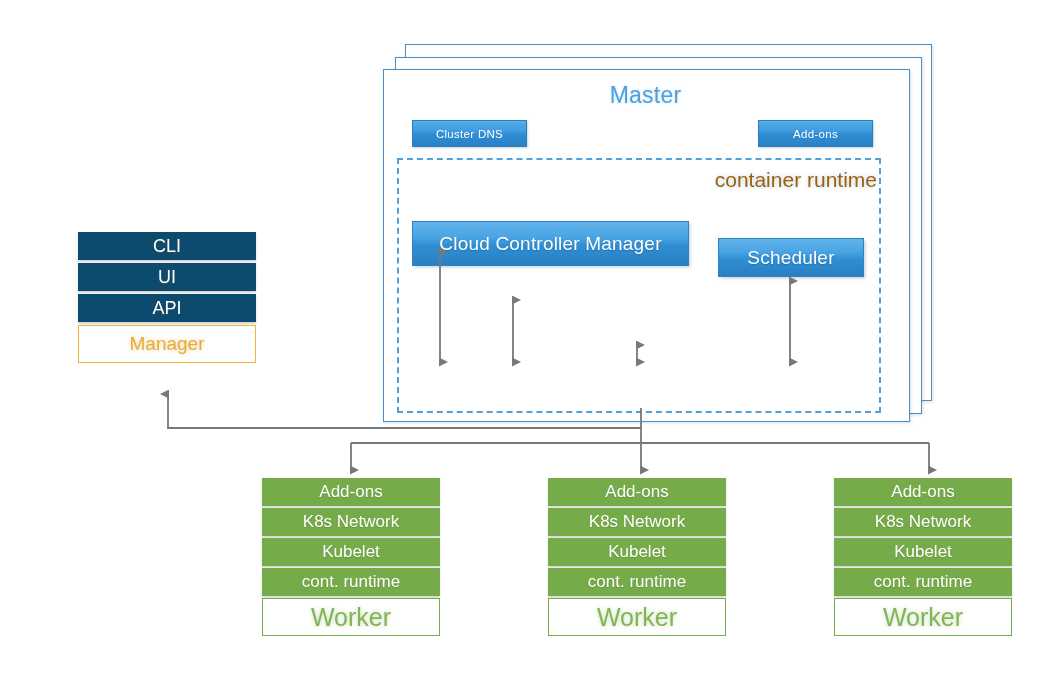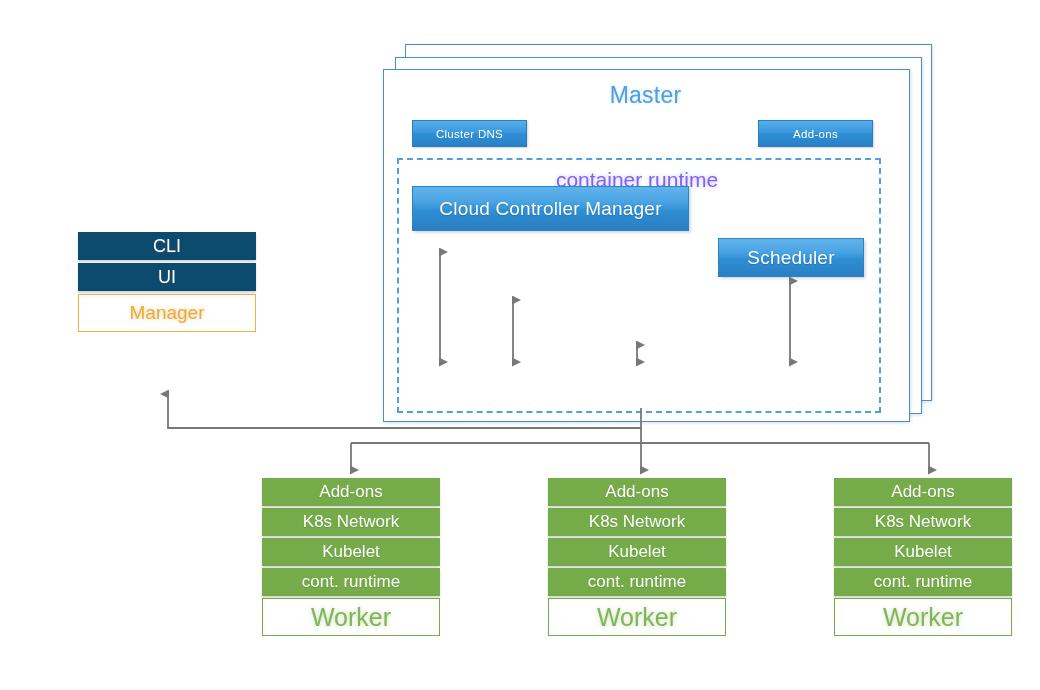--- a/index.html
+++ b/index.html
@@ -80,42 +80,42 @@
     left: 397px; top: 158px;
     width: 480px; height: 251px;
     border: 2px dashed #4ea1dd;
     background: transparent;
     z-index: 3;
   }
   .runtime-title {
     position: absolute;
     left: 397px; top: 168px;
     width: 480px;
-    text-align: center;
+    text-align: right;
     font-size: 21px;
-    color: #8b5cf6;
+    color: #a16207;
     z-index: 4;
     text-shadow: 0 0 4px rgba(170,205,235,0.9);
   }
 
   
   .comp {
     position: absolute;
     z-index: 4;
     color: #ffffff;
     display: flex;
     align-items: center;
     justify-content: center;
     background: linear-gradient(to bottom, #61b4ec 0%, #4aa4e3 35%, #2f8ed3 55%, #2a7fc2 100%);
     border: 1px solid #2d82c4;
     box-shadow: 1.5px 1.5px 3px rgba(120,140,160,0.4);
     text-shadow: 0 1px 1px rgba(20,70,110,0.35);
     letter-spacing: .2px;
   }
-  .comp.ccm       { left: 412px; top: 186px; width: 275px; height: 43px; font-size: 19px; }
+  .comp.ccm       { left: 412px; top: 221px; width: 275px; height: 43px; font-size: 19px; }
   .comp.cm        { left: 466px; top: 258px; width: 224px; height: 37px; font-size: 17px; }
   .comp.etcd      { left: 526px; top: 305px; width: 229px; height: 35px; font-size: 19px; }
   .comp.scheduler { left: 718px; top: 238px; width: 144px; height: 37px; font-size: 19px; }
   .comp.apiserver { left: 410px; top: 368px; width: 463px; height: 35px; font-size: 19px; }
 
   
   .access-panel {
     position: absolute;
     left: 78px; top: 232px;
     width: 178px;
@@ -234,20 +234,21 @@
 
   <div class="runtime-box"></div>
   <div class="runtime-title">container runtime</div>
 
   <div class="comp ccm">Cloud Controller Manager</div>
   <div class="comp scheduler">Scheduler</div>
 
   <div class="access-panel">
     <div class="access-bar">CLI</div>
     <div class="access-bar">UI</div>
+    <div class="access-bar">API</div>
     <div class="access-label-box">Manager</div>
   </div>
 
   <div class="worker w1">
     <div class="worker-bar">Add-ons</div>
     <div class="worker-bar">K8s Network</div>
     <div class="worker-bar">Kubelet</div>
     <div class="worker-bar">cont. runtime</div>
     <div class="worker-label-box">Worker</div>
   </div>

